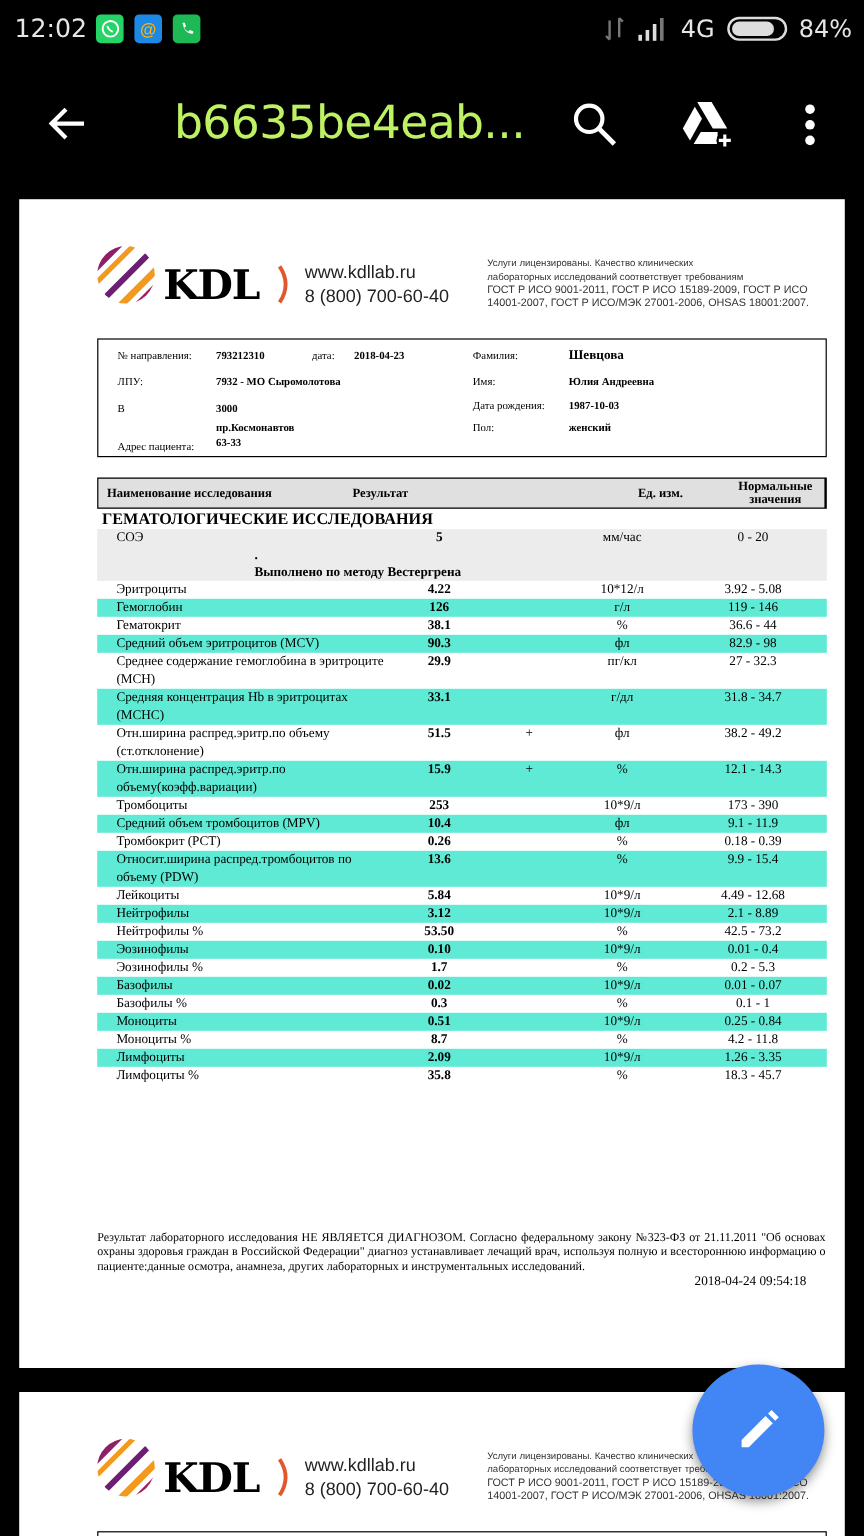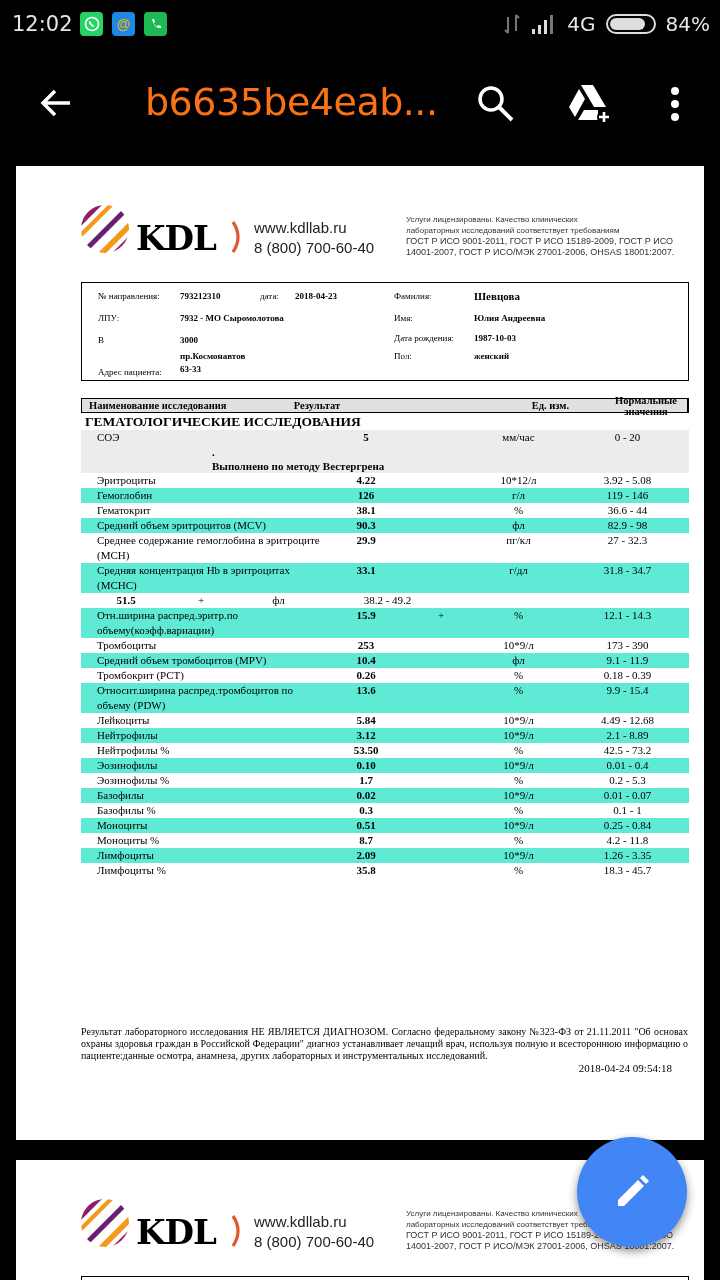--- a/index.html
+++ b/index.html
@@ -8,21 +8,21 @@
 
   
   .statusbar { position: absolute; left: 0; top: 0; width: 720px; height: 50px; color: #e6e6e6; }
   .sb-time { position: absolute; left: 12px; top: 12px; font-size: 21px; font-family: "DejaVu Sans", sans-serif; }
   .sb-app { position: absolute; top: 12px; width: 23px; height: 24px; border-radius: 4px; display:flex; align-items:center; justify-content:center; font-size: 14px; color:#fff; font-weight:bold; }
   .sb-right { position: absolute; right: 10px; top: 12px; display: flex; align-items: center; gap: 10px; font-size: 20px; font-family: "DejaVu Sans", sans-serif; }
   .battery { width: 50px; height: 20px; border: 2px solid #ddd; border-radius: 10px; padding: 2px; }
   .battery-fill { height: 100%; background: #ddd; border-radius: 6px; }
 
   
-  .toolbar { position: absolute; left: 0; top: 60px; width: 720px; height: 90px; color: #f97316; }
+  .toolbar { position: absolute; left: 0; top: 60px; width: 720px; height: 90px; color: #bef264; }
   .tb-back { position: absolute; left: 34px; top: 20px; width: 44px; height: 44px; }
   .tb-title { position: absolute; left: 145px; top: 20px; font-size: 38px; font-family: "DejaVu Sans", sans-serif; letter-spacing: -0.5px; }
   .tb-search { position: absolute; left: 474px; top: 22px; width: 44px; height: 44px; }
   .tb-drive { position: absolute; left: 566px; top: 22px; width: 48px; height: 44px; }
   .tb-more { position: absolute; left: 660px; top: 22px; width: 30px; height: 44px; }
 
   
   .page { position: absolute; left: 16px; top: 166px; width: 688px; height: 974px; background: #fff; color: #000; }
   .page2 { position: absolute; left: 16px; top: 1160px; width: 688px; height: 140px; background: #fff; }
 
@@ -33,21 +33,21 @@
   .contacts { position: absolute; left: 174px; top: 14px; font-size: 15px; line-height: 20px; color: #222; }
   .cert { position: absolute; left: 326px; top: 10px; font-size: 9px; line-height: 11px; color: #333; width: 290px; }
   .cert .small { font-size: 8px; }
 
   .infobox { position: absolute; left: 65px; top: 116px; width: 608px; height: 99px; border: 1.5px solid #000; font-family: "Liberation Serif", serif; font-size: 9px; }
   .ib { position: absolute; white-space: nowrap; }
   .ib.b { font-weight: bold; }
   .ib.big { font-size: 11px; }
 
   .results { position: absolute; left: 65px; top: 232px; width: 608px; font-family: "Liberation Serif", serif; font-size: 11px; }
-  .thead { height: 15px; background: #e0e0e0; border: 1.5px solid #000; border-right-width: 2px; display: flex; font-weight: bold; font-size: 10.5px; align-items: center; gap: 36px; }
+  .thead { height: 26px; background: #e0e0e0; border: 1.5px solid #000; border-right-width: 2px; display: flex; font-weight: bold; font-size: 10.5px; align-items: center; gap: 36px; }
   .section { font-weight: bold; font-size: 13.5px; height: 17px; line-height: 17px; padding-left: 4px; }
   .row { display: flex; position: relative; }
   .row.gray { background: #5eead4; }
   .c-name { width: 240px; padding-left: 16px; line-height: 15px; }
   .c-val { width: 90px; font-weight: bold; text-align: center; line-height: 15px; }
   .c-flag { width: 60px; text-align: center; line-height: 15px; }
   .c-unit { width: 95px; text-align: center; line-height: 15px; }
   .c-norm { width: 123px; text-align: center; line-height: 15px; }
   .method { font-weight: bold; padding-left: 131px; line-height: 14px; }
 
@@ -235,20 +235,21 @@
           <span class="c-norm">27 - 32.3</span>
         </div>
         <div class="row gray">
           <span class="c-name">Средняя концентрация Hb в эритроцитах (MCHC)</span>
           <span class="c-val">33.1</span>
           <span class="c-flag"></span>
           <span class="c-unit">г/дл</span>
           <span class="c-norm">31.8 - 34.7</span>
         </div>
         <div class="row">
+          <span class="c-name">Отн.ширина распред.эритр.по объему (ст.отклонение)</span>
           <span class="c-val">51.5</span>
           <span class="c-flag">+</span>
           <span class="c-unit">фл</span>
           <span class="c-norm">38.2 - 49.2</span>
         </div>
         <div class="row gray">
           <span class="c-name">Отн.ширина распред.эритр.по объему(коэфф.вариации)</span>
           <span class="c-val">15.9</span>
           <span class="c-flag">+</span>
           <span class="c-unit">%</span>

